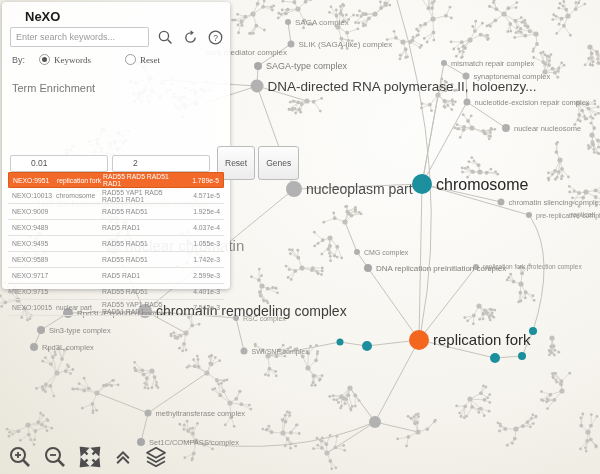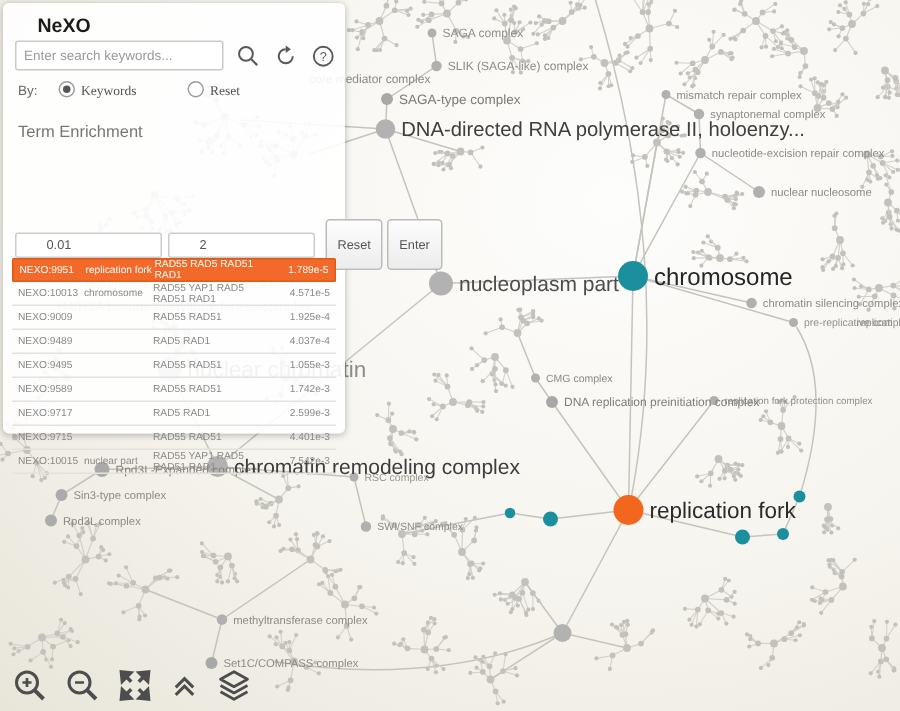--- a/index.html
+++ b/index.html
@@ -2159,21 +2159,21 @@
     <span class="radio-label">Reset</span>
   </div>
 
   <div class="section-heading">Term Enrichment</div>
 
 
   <div class="param-row">
     <input class="param-input" type="text" value="0.01" style="">
     <input class="param-input" type="text" value="2" style="">
     <button class="btn">Reset</button>
-    <button class="btn">Enter</button>
+    <button class="btn">Genes</button>
   </div>
 
   <div class="results" id="results">
       <div class="rrow hl">
         <span class="cid">NEXO:9951</span>
         <span class="cname">replication fork</span>
         <span class="cgenes">RAD55 RAD5 RAD51 RAD1</span>
         <span class="cpv">1.789e-5</span>
       </div>
       <div class="rrow">

